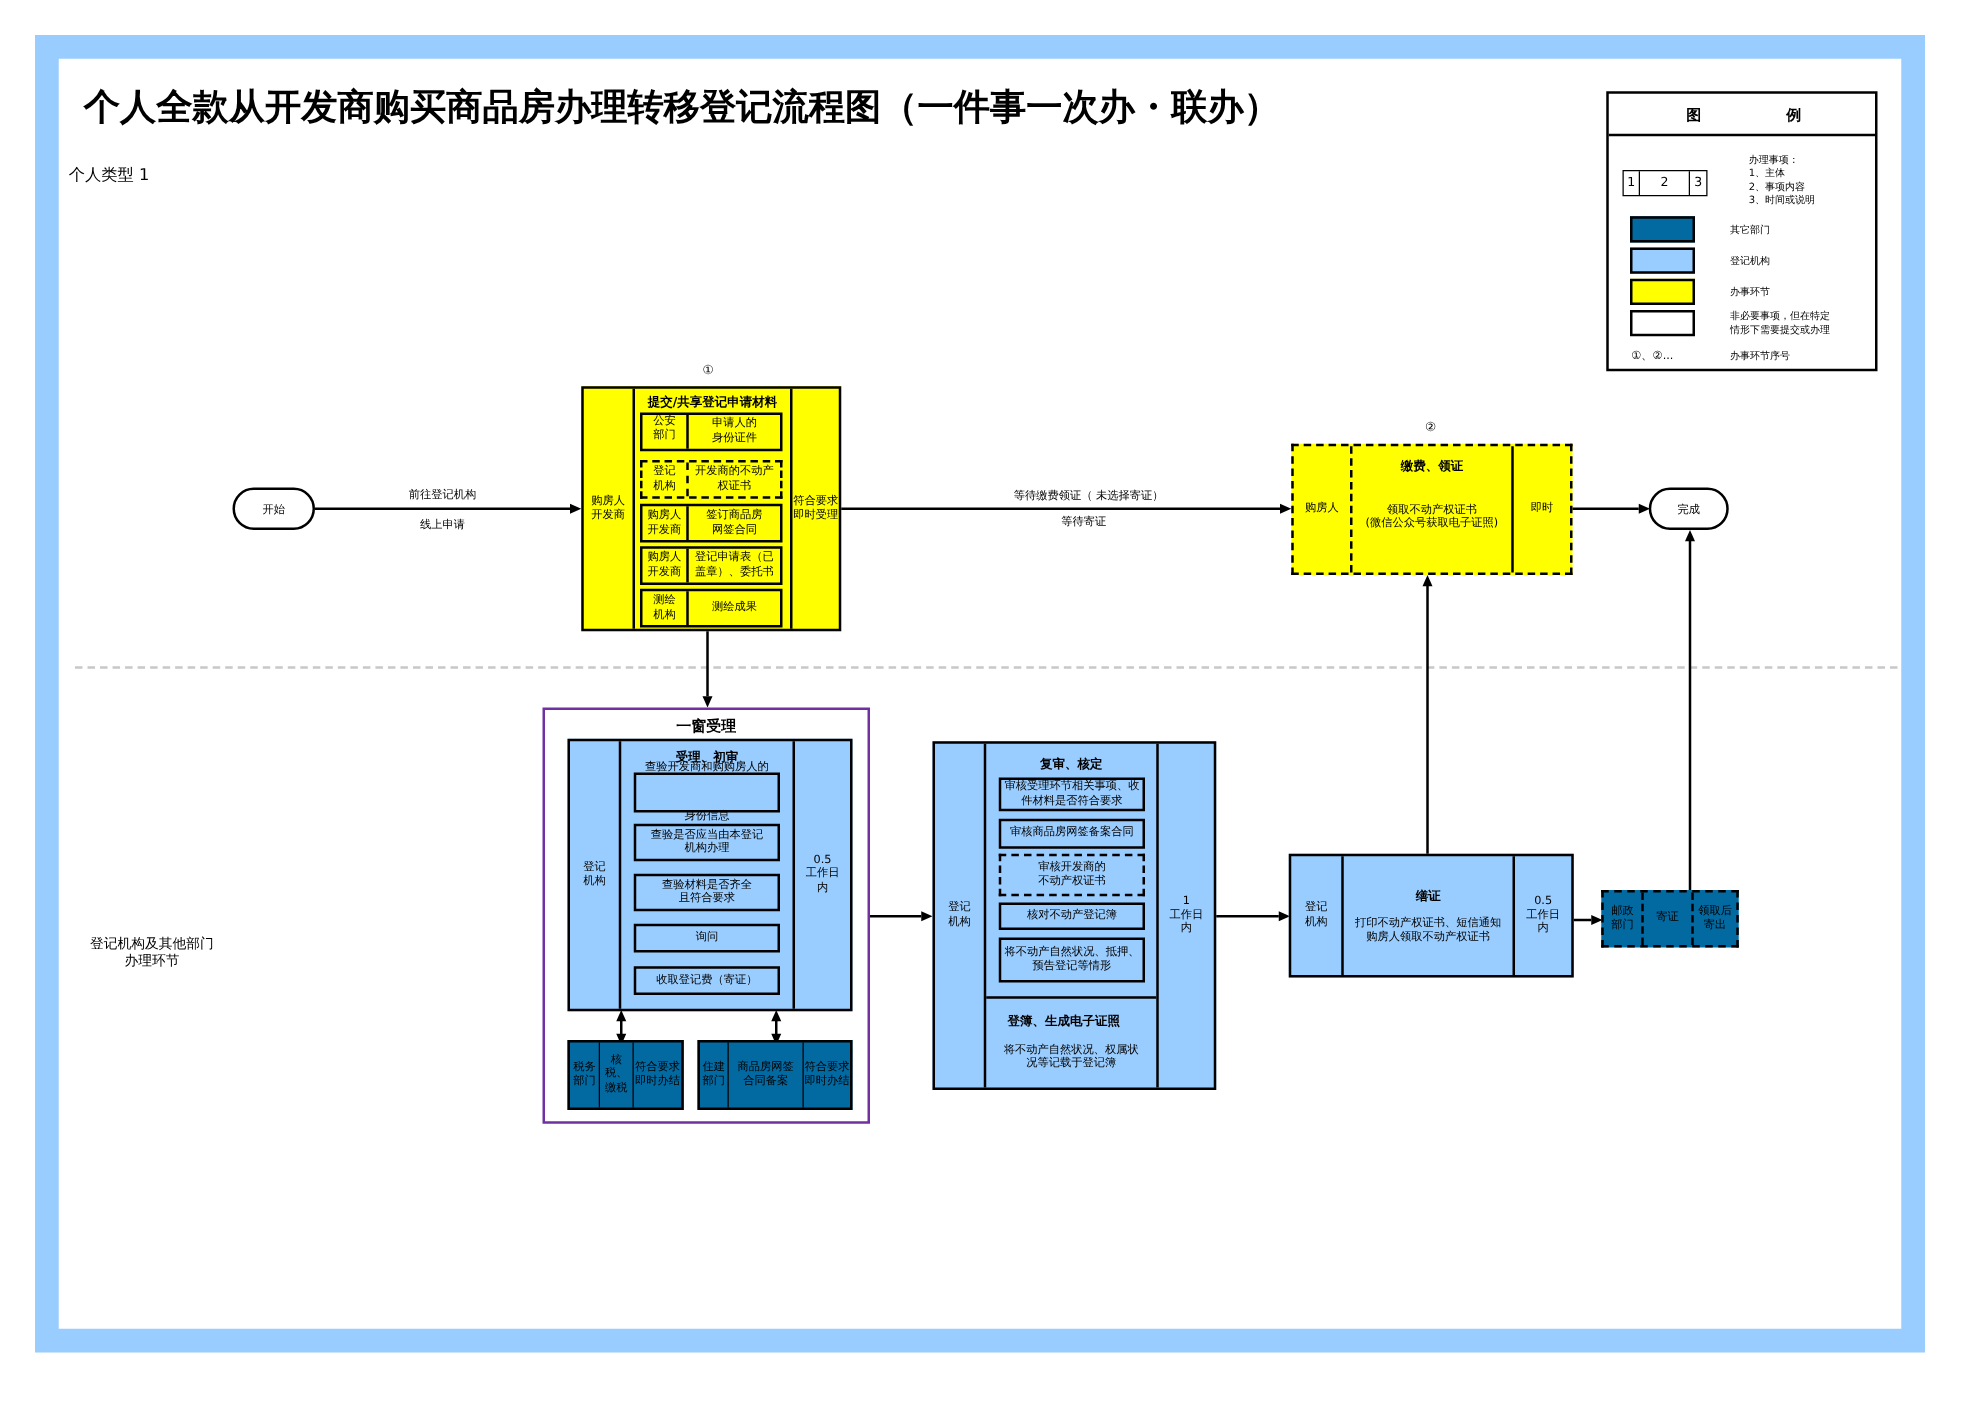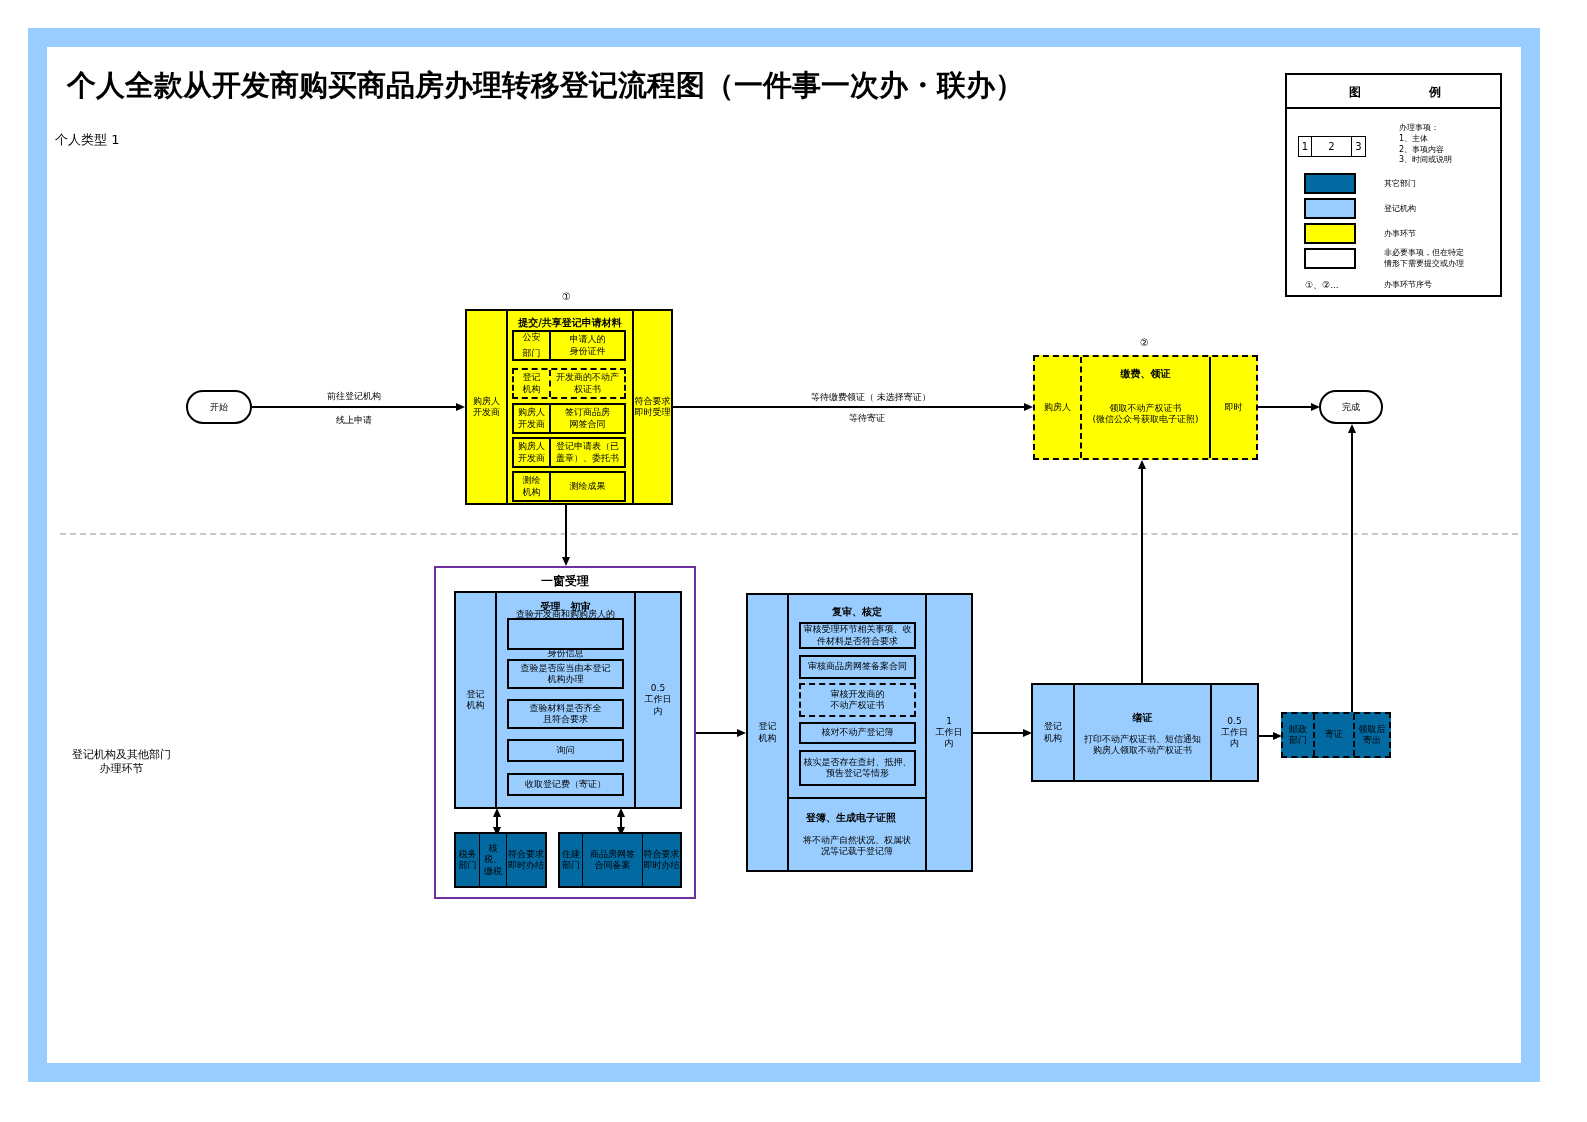--- a/index.html
+++ b/index.html
@@ -92,21 +92,21 @@
   </div>
   <div class="abs" style="left:165px;top:0;width:39px;height:192px;border-left:2px solid #000;display:flex;flex-direction:column;align-items:center;justify-content:center;">
     <div>符合要求</div>
     <div>即时受理</div>
   </div>
   <div class="abs bold" style="left:41px;top:6px;width:124px;text-align:center;font-size:10px;">提交/共享登记申请材料</div>
 </div>
 
 <div id="step1-materials">
     <div class="bx" style="left: 512px; top: 330px; width: 114px; height: 31px; display: flex; justify-content: flex-start; align-items: stretch; background: transparent;">
-      <div style="width: 37px; display: flex; flex-direction: column; align-items: center; justify-content: space-between; border-right: 2px solid rgb(0, 0, 0);">
+      <div style="width: 37px; display: flex; flex-direction: column; align-items: center; justify-content: flex-start; border-right: 2px solid rgb(0, 0, 0);">
         <div>公安</div>
         <div>部门</div>
       </div>
       <div style="flex: 1 1 0%; display: flex; flex-direction: column; align-items: center; justify-content: center;">
         <div>申请人的</div>
         <div>身份证件</div>
       </div>
     </div>
     <div class="bx dash" style="left: 512px; top: 368px; width: 114px; height: 31px; display: flex; justify-content: flex-start; align-items: stretch; background: transparent;">
       <div style="width: 37px; display: flex; flex-direction: column; align-items: center; justify-content: center; border-right: 2px dashed rgb(0, 0, 0);">
@@ -274,21 +274,21 @@
       <div>审核商品房网签备案合同</div>
     </div>
     <div class="bx col dash" style="left: 799px; top: 683px; width: 117px; height: 34px; background: transparent;">
       <div>审核开发商的</div>
       <div>不动产权证书</div>
     </div>
     <div class="bx col" style="left: 799px; top: 722px; width: 117px; height: 22px; background: transparent;">
       <div>核对不动产登记簿</div>
     </div>
     <div class="bx col" style="left: 799px; top: 750px; width: 117px; height: 36px; background: transparent;">
-      <div>核实是否存在查封、抵押、</div>
+      <div>将不动产自然状况、抵押、</div>
       <div>预告登记等情形</div>
     </div>
   </div>
 
 <div class="hline" style="left:973px;top:732px;width:50px;"></div>
 <div class="arrow-r" style="left:1023px;top:729px;"></div>
 
 <div class="bx blue" style="left:1031px;top:683px;width:228px;height:99px;display:block;">
   <div class="abs" style="left:0;top:0;width:42px;height:95px;border-right:2px solid #000;display:flex;flex-direction:column;align-items:center;justify-content:center;">
     <div>登记</div>

